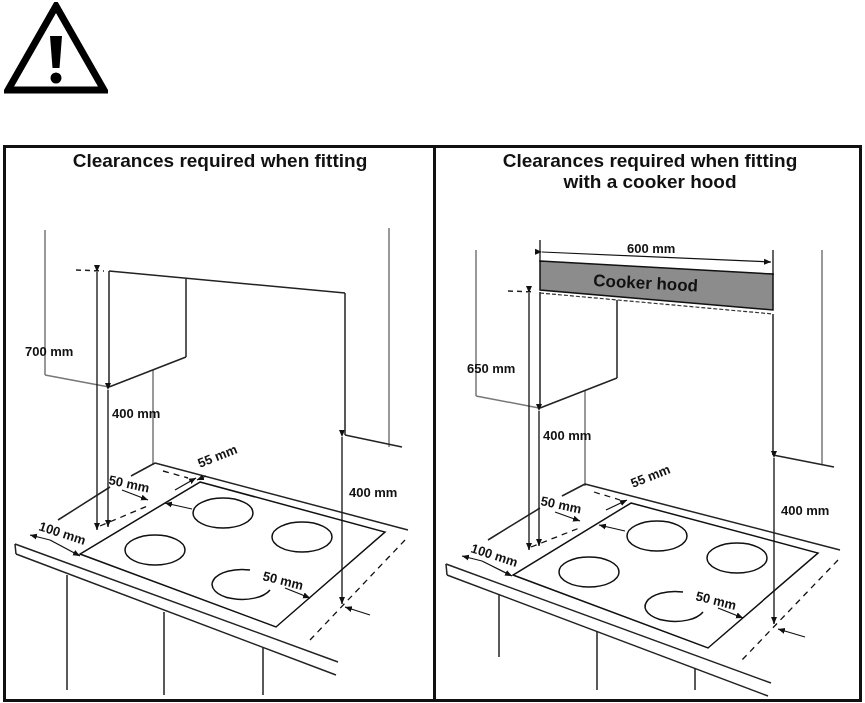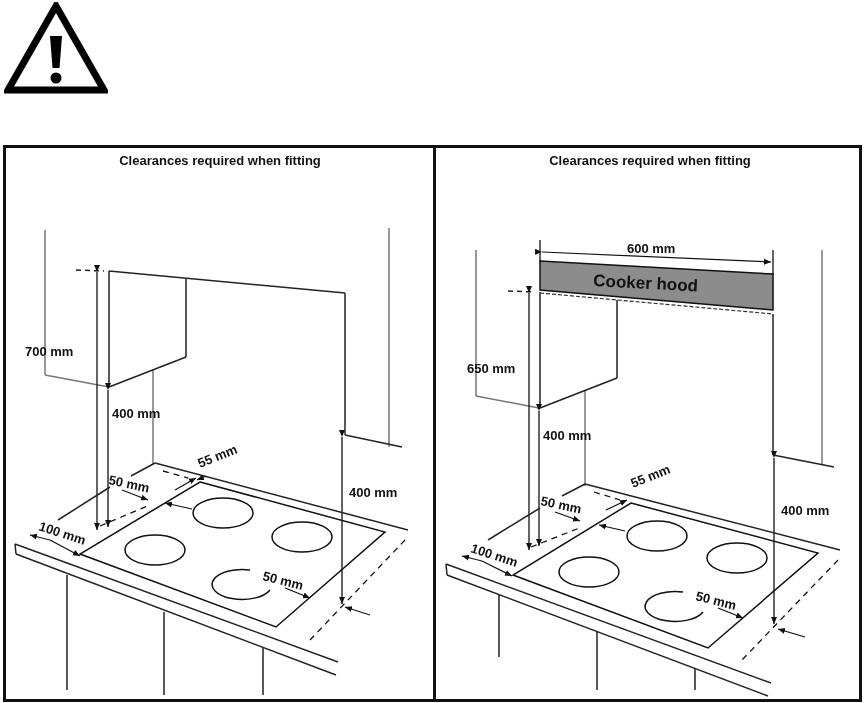--- a/index.html
+++ b/index.html
@@ -6,21 +6,21 @@
   body { width: 865px; height: 703px; position: relative; overflow: hidden;
          font-family: "Liberation Sans", sans-serif; }
   #warning { position: absolute; left: 4px; top: 2px; width: 104px; height: 92px; }
   #frame { position: absolute; left: 3px; top: 145px; width: 853px; height: 551px;
            border: 3px solid #111; box-sizing: content-box; }
   #divider { position: absolute; left: 433px; top: 145px; width: 3px; height: 557px; background: #111; }
   .panel { position: absolute; top: 148px; width: 428px; height: 552px; }
   #panel-left { left: 6px; }
   #panel-right { left: 436px; }
   .title { position: absolute; left: 0; right: 0; top: 2px; text-align: center;
-           font-weight: bold; font-size: 13px; line-height: 21px; color: #111; }
+           font-weight: bold; font-size: 19px; line-height: 21px; color: #111; }
   svg.drawing { position: absolute; left: 0; top: 0; }
   svg text { font-family: "Liberation Sans", sans-serif; font-weight: bold; fill: #111; }
 </style>
 </head>
 <body>
 
 <svg id="warning" viewBox="0 0 104 92">
   <polygon points="52,4 100,88 4,88" fill="none" stroke="#000" stroke-width="7" stroke-linejoin="miter"></polygon>
   <polygon points="46,34 58,34 55.5,66 48.5,66" fill="#000"></polygon>
   <circle cx="52" cy="76" r="5.5" fill="#000"></circle>
@@ -105,20 +105,21 @@
     <text font-size="13" transform="translate(200,468) rotate(-22)">55 mm</text>
     <text font-size="13" transform="translate(108,484) rotate(12)">50 mm</text>
     <text font-size="13" transform="translate(38,530) rotate(18)">100 mm</text>
     <text font-size="13" transform="translate(262,580) rotate(14)">50 mm</text>
   </svg>
 </div>
 
 <div class="panel" id="panel-right">
   <div class="title">
     <div>Clearances required when fitting</div>
+    <div>with a cooker hood</div>
   </div>
   <svg class="drawing" width="428" height="552" viewBox="436 148 428 552">
     <defs>
       <marker id="arrR" markerWidth="8" markerHeight="8" refX="7" refY="4" orient="auto" markerUnits="userSpaceOnUse">
         <path d="M0,1 L7,4 L0,7 z" fill="#111"></path>
       </marker>
     </defs>
 
     <g stroke="#777" stroke-width="1.5" fill="none">
       <line x1="476" y1="250" x2="476" y2="396"></line>

